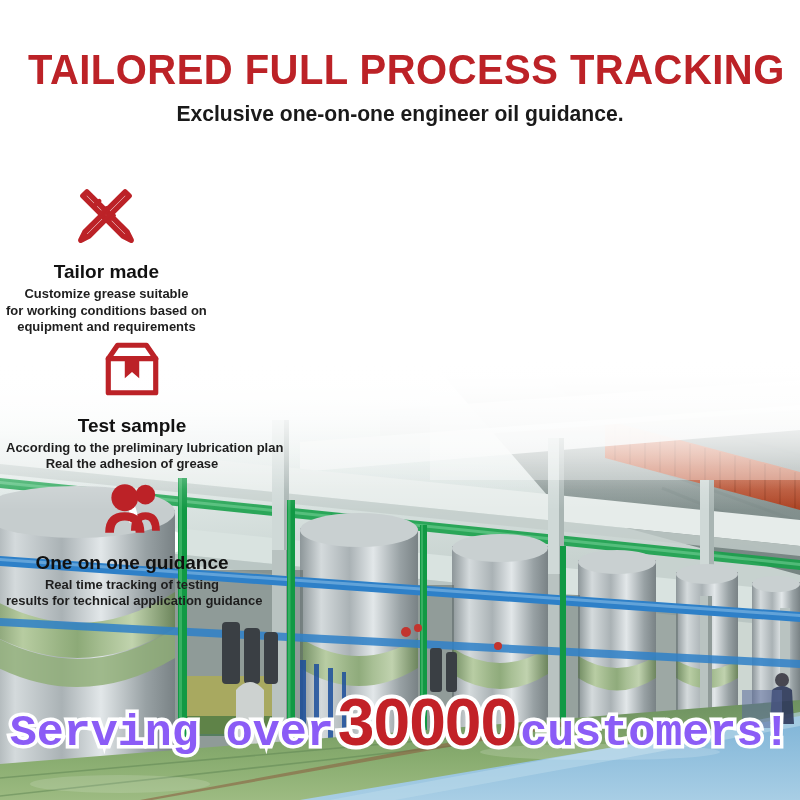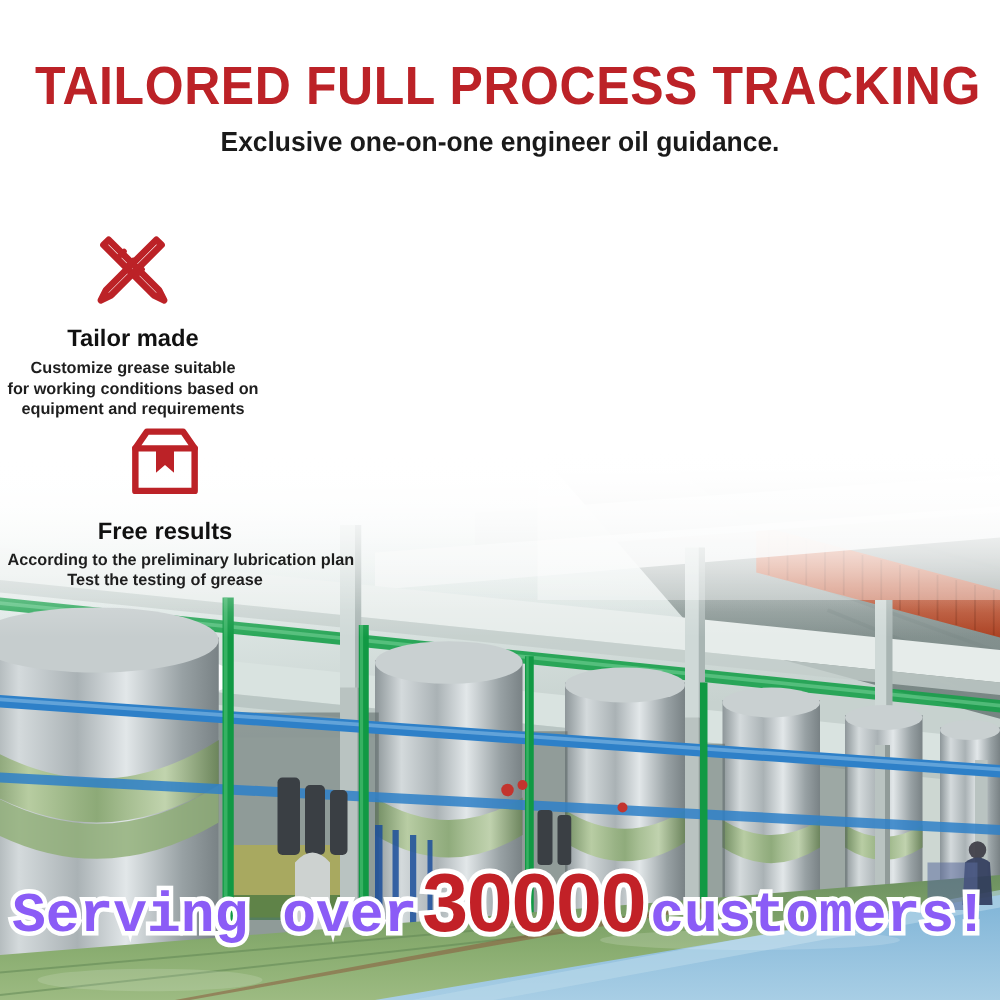--- a/index.html
+++ b/index.html
@@ -427,27 +427,46 @@
             <g fill="none" stroke="#bc2227" stroke-width="5" stroke-linejoin="round" stroke-linecap="round">
 
               <path d="M18 9 L46 9 L55 22 L9 22 Z"></path>
 
               <path d="M9 22 L9 55 L55 55 L55 22"></path>
             </g>
 
             <path d="M25 22 L39 22 L39 41 L32 35 L25 41 Z" fill="#bc2227"></path>
           </svg>
         </span>
-        <div class="feature-title">Free results</div>
+        <div class="feature-title">Test sample</div>
         <div class="feature-desc">
           <div>According to the preliminary lubrication plan</div>
-          <div>Test the testing of grease</div>
+          <div>Real the adhesion of grease</div>
         </div>
       </div>
 
+      <div class="feature">
+        <span class="feature-icon">
+          <svg width="66" height="66" viewBox="0 0 64 64" xmlns="http://www.w3.org/2000/svg">
+
+            <circle cx="45" cy="21" r="9.5" fill="#bc2227"></circle>
+            <path d="M31 56 q0 -18 14 -18 q14 0 14 18 l-7.5 0 q0 -11 -6.5 -11 q-6.5 0 -6.5 11 Z" fill="#bc2227"></path>
+
+            <path d="M29 24 q10 10 8 24 l-8 0 Z" fill="#ffffff"></path>
+
+            <circle cx="25" cy="24" r="13" fill="#bc2227"></circle>
+            <path d="M6 58 q0 -20 19 -20 q19 0 19 20 l-8.5 0 q0 -12 -10.5 -12 q-10.5 0 -10.5 12 Z" fill="#bc2227"></path>
+          </svg>
+        </span>
+        <div class="feature-title">One on one guidance</div>
+        <div class="feature-desc">
+          <div>Real time tracking of testing</div>
+          <div>results for technical application guidance</div>
+        </div>
+      </div>
 
     </div>
   </div>
 
   <div id="banner">
     <span class="banner-word">Serving over</span><span class="banner-number">30000</span><span class="banner-word">customers!</span>
   </div>
 
 </div>
 

